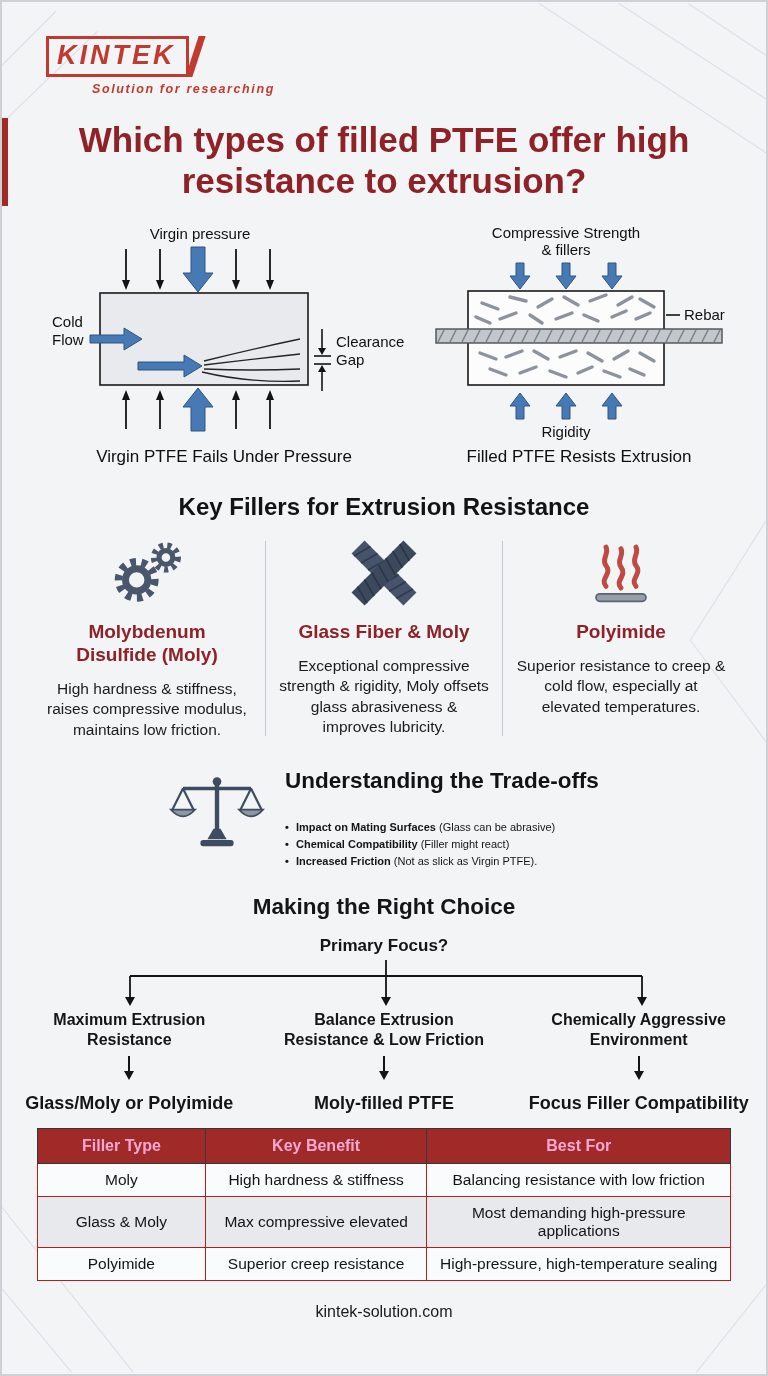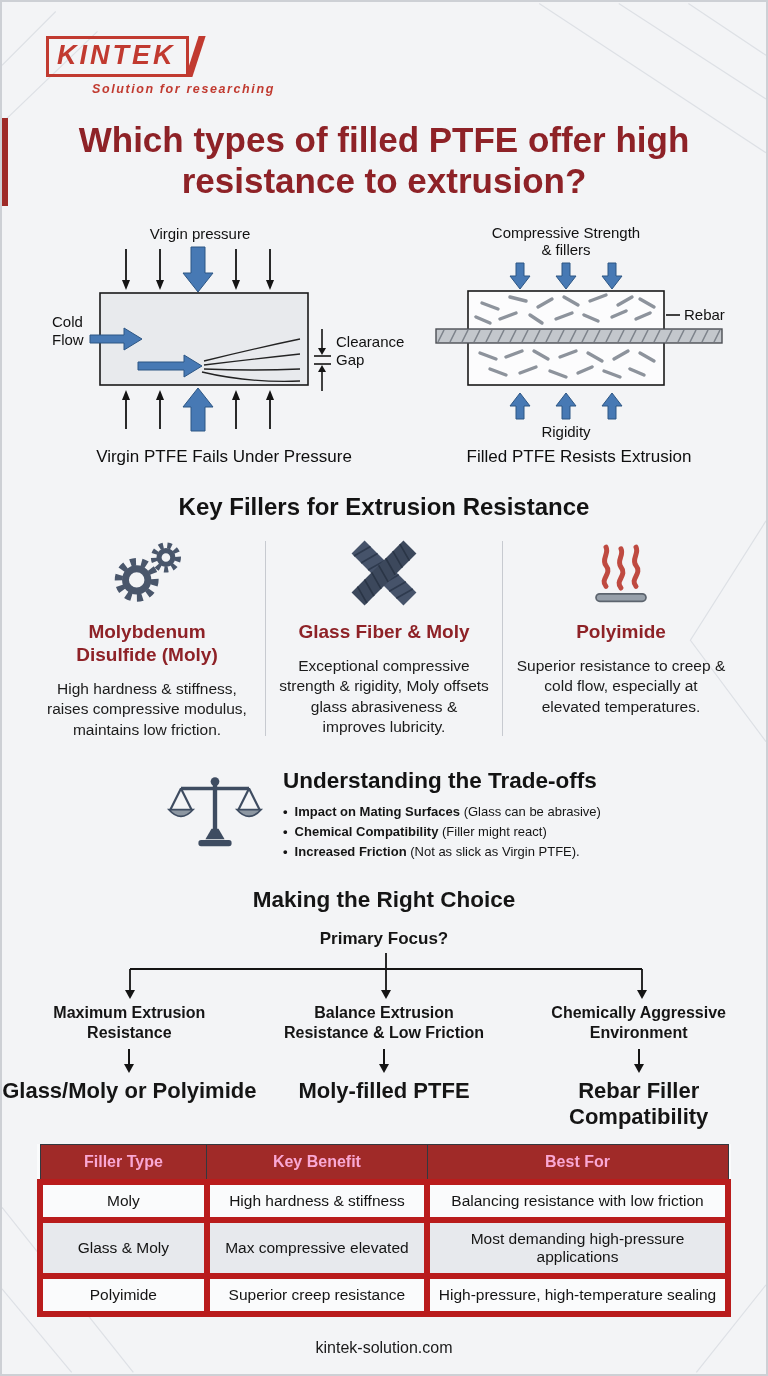--- a/index.html
+++ b/index.html
@@ -41,39 +41,39 @@
   .icon-wrap { height:72px; display:flex; align-items:center; justify-content:center; }
   .filler-title { max-width:192px; margin:12px auto 0; font-size:19px; font-weight:bold;
                   color:#8e2227; line-height:1.2; }
   .filler-text { margin-top:12px; font-size:15.5px; line-height:1.32; color:#1b1b1b; }
 
   
   .tradeoffs { display:flex; justify-content:center; gap:20px; margin-top:28px; }
   .scale-wrap { width:96px; padding-top:4px; }
   .tradeoffs-body { max-width:478px; }
   .tradeoffs-heading { font-size:22.5px; font-weight:bold; color:#131313; }
-  .tradeoffs-list { margin-top:8px; font-size:13px; line-height:1.55; }
+  .tradeoffs-list { margin-top:25px; font-size:11px; line-height:1.55; }
   .bullet { font-weight:bold; margin-right:7px; }
   .to-bold { font-weight:bold; }
 
   
   .choice-heading { text-align:center; font-size:22.5px; font-weight:bold; margin-top:24px; }
   .primary-focus { text-align:center; font-weight:bold; font-size:17px; margin-top:16px; }
   .connector { display:block; margin:2px auto 0; width:768px; height:52px; }
   .branches { display:flex; }
   .branch { flex:1; text-align:center; }
   .branch-cond { max-width:225px; margin:0 auto; font-weight:bold; font-size:16px; line-height:1.25; }
   .mini-arrow { display:block; margin:6px auto 0; width:12px; height:24px; }
-  .branch-result { font-weight:bold; font-size:22px; margin-top:5px; }
+  .branch-result { font-weight:bold; font-size:18px; margin-top:13px; }
 
   
   .summary-table { margin:14px auto 0; border-collapse:collapse; width:694px; background:#fafbfc; }
   .summary-table th { background:#a02a28; color:#f9a8d4; font-size:16px; font-weight:bold;
                       padding:8px 6px; border:1px solid #33383f; }
-  .summary-table td { font-size:15.5px; padding:7px 8px; border:6px solid #b91c1c;
+  .summary-table td { font-size:15.5px; padding:7px 8px; border:1px solid #b91c1c;
                       text-align:center; color:#141414; }
   .summary-table tbody tr:nth-child(2) td { background:#e7e9ed; }
 
   .footer { text-align:center; margin-top:22px; font-size:16px; color:#1a1a1a; }
 </style>
 </head>
 <body>
 
 <div class="page">
 
@@ -330,21 +330,21 @@
           <polygon points="1,15 11,15 6,24" fill="#141414"></polygon>
         </svg>
         <div class="branch-result">Moly-filled PTFE</div>
       </div>
       <div class="branch">
         <div class="branch-cond">Chemically Aggressive Environment</div>
         <svg class="mini-arrow" viewBox="0 0 12 24">
           <line x1="6" y1="0" x2="6" y2="16" stroke="#141414" stroke-width="2"></line>
           <polygon points="1,15 11,15 6,24" fill="#141414"></polygon>
         </svg>
-        <div class="branch-result">Rebar Filler Compatibility</div>
+        <div class="branch-result">Focus Filler Compatibility</div>
       </div>
     </div>
 
 
     <table class="summary-table">
       <colgroup>
           <col style="width:168px">
           <col style="width:222px">
           <col style="width:304px">
         </colgroup>

